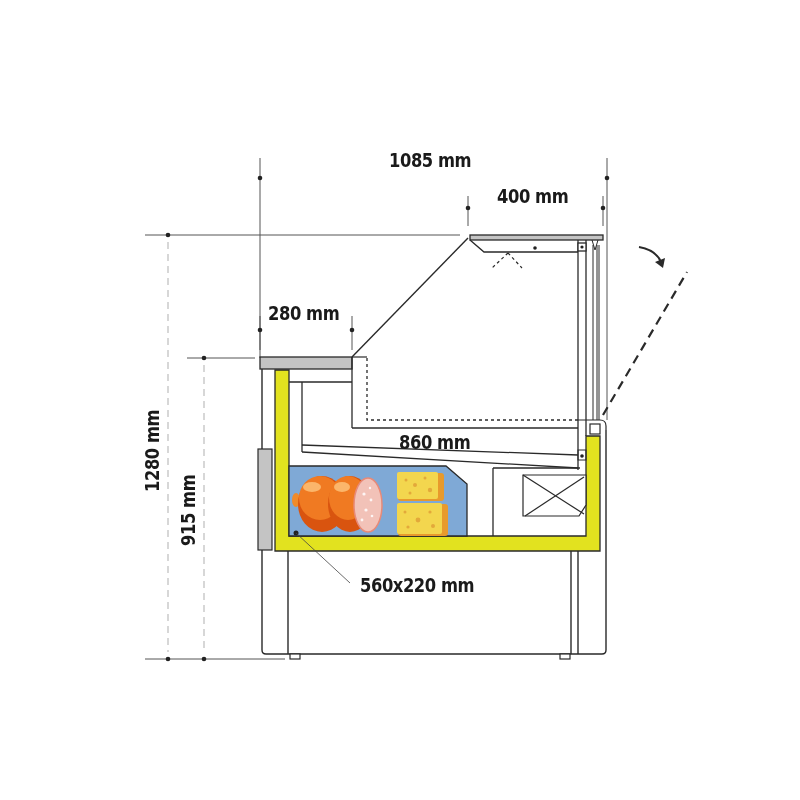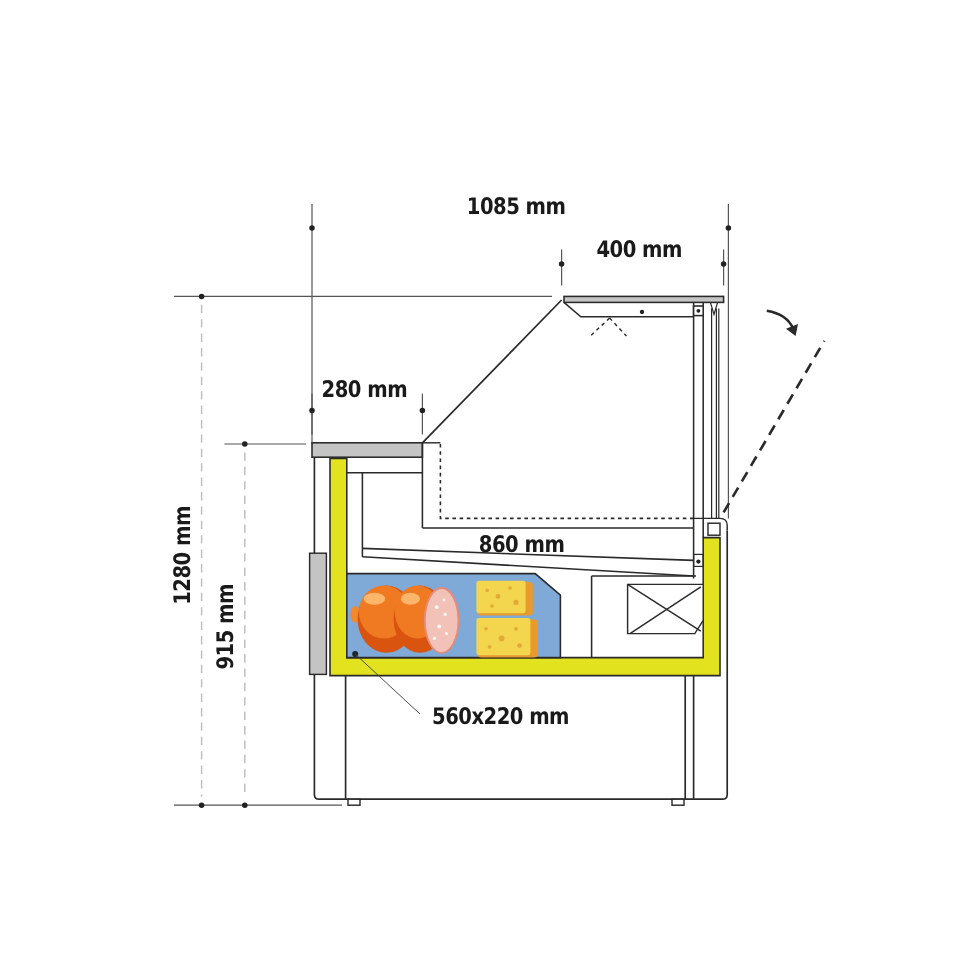--- a/index.html
+++ b/index.html
@@ -1,17 +1,17 @@
 <!DOCTYPE html>
 <html><head>
   <meta charset="utf-8">
   <style>
     html, body { margin: 0; padding: 0; background: #ffffff; }
     body { width: 800px; height: 800px; position: relative; overflow: hidden; }
-    #stage { position: absolute; left: 0; top: 12px; width: 800px; height: 704px; }
+    #stage { position: absolute; left: 0; top: 0; width: 800px; height: 704px; }
     .dim-label {
       position: absolute;
       font-family: "DejaVu Sans", sans-serif;
       font-weight: bold;
       font-size: 19px;
       color: #1a1a1a;
       letter-spacing: -0.5px;
       white-space: nowrap;
       transform: scaleX(0.86);
       transform-origin: left center;

